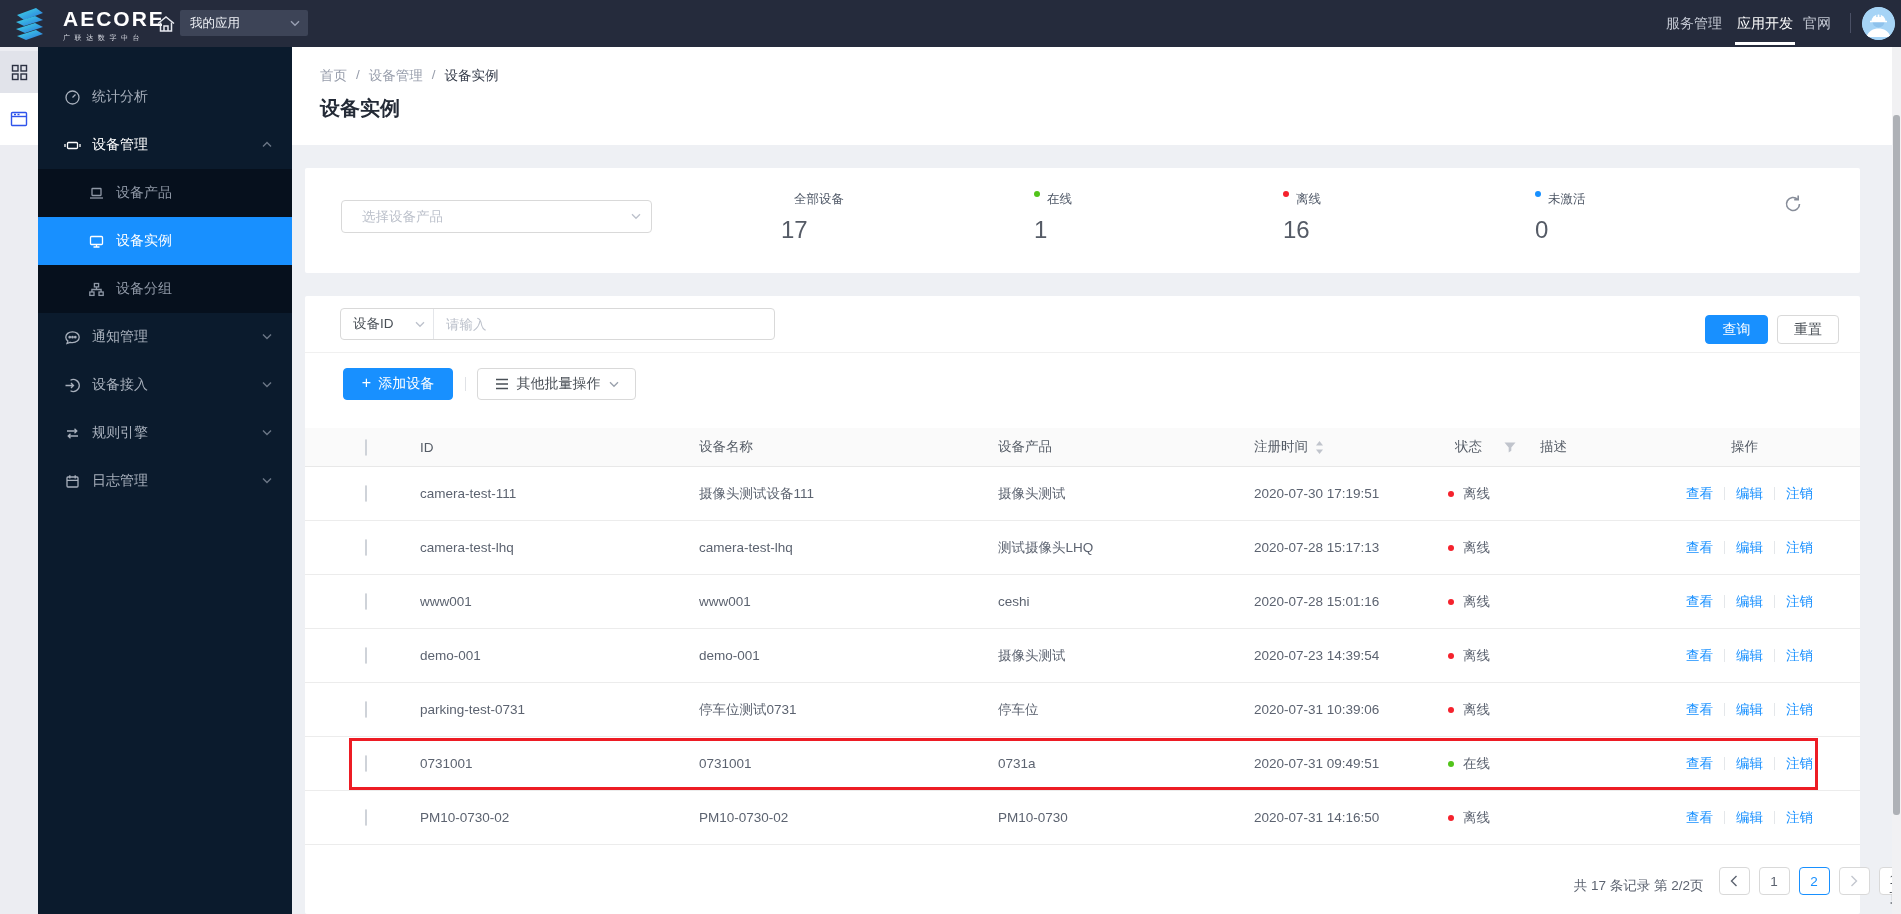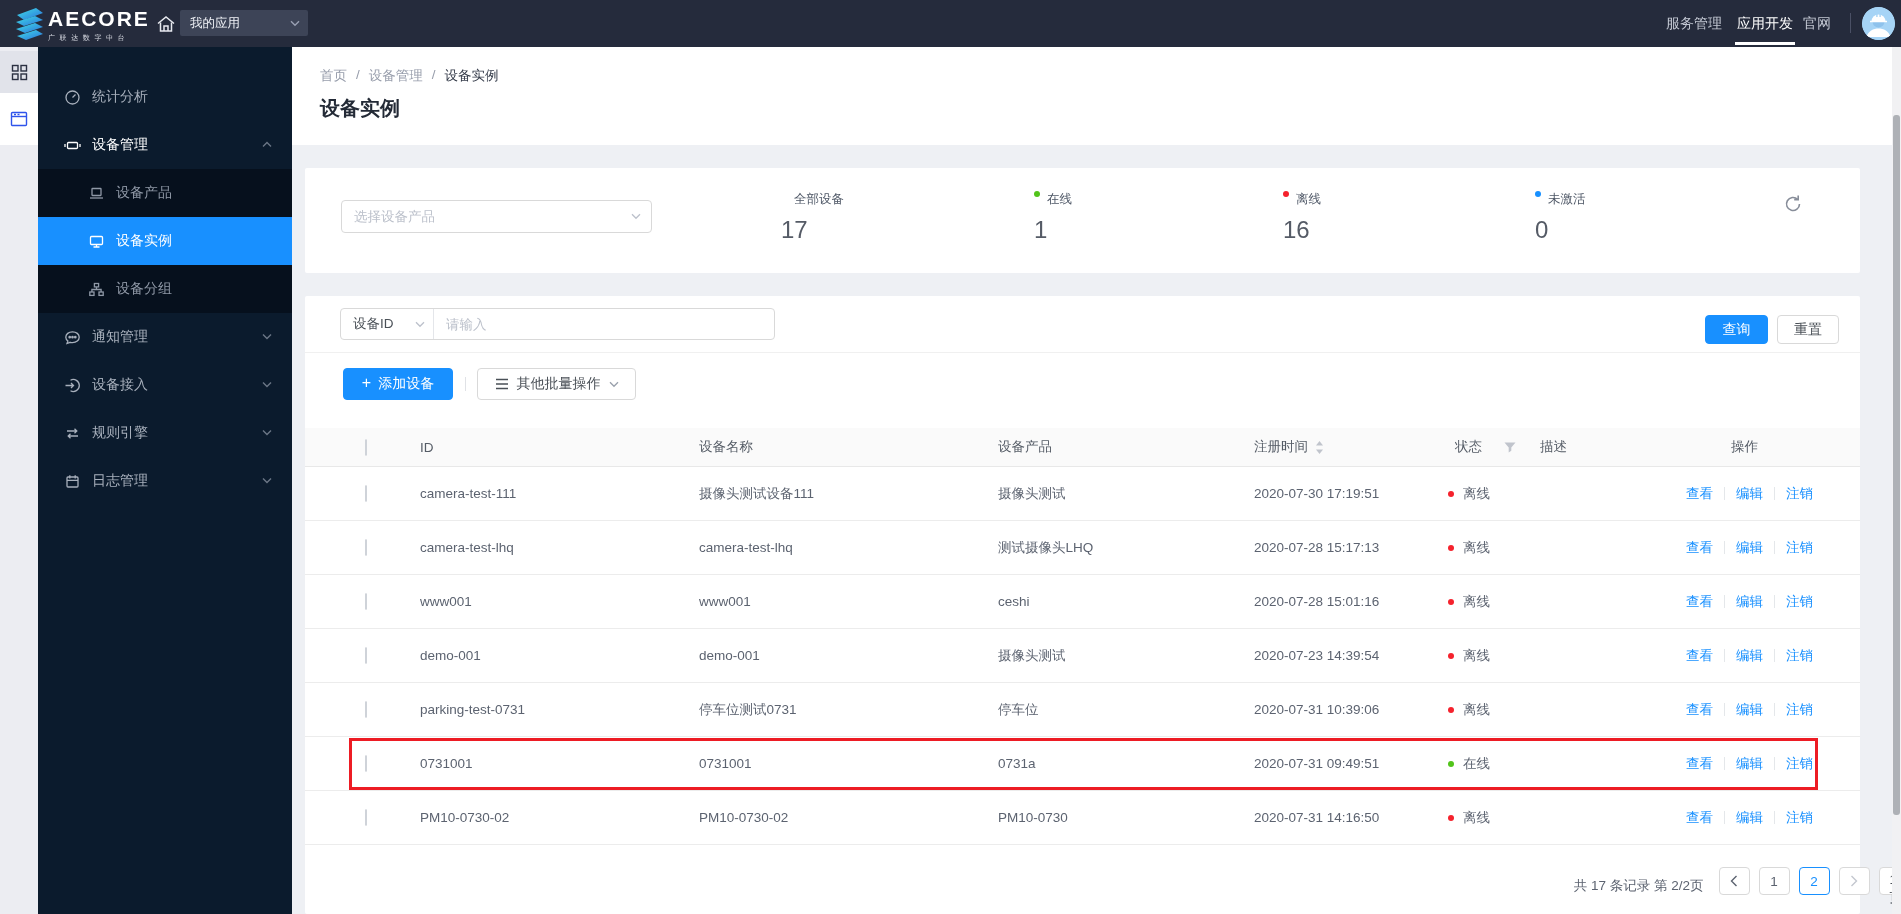--- a/index.html
+++ b/index.html
@@ -4,21 +4,21 @@
 <style>
   * { margin:0; padding:0; box-sizing:border-box; }
   html,body { width:1901px; height:914px; overflow:hidden; background:#eef0f4;
     font-family:"Liberation Sans","DejaVu Sans",sans-serif; }
   .stage { position:relative; width:1901px; height:914px; }
 
   
   .topbar { position:absolute; left:0; top:0; width:1901px; height:47px; background:#252b3c; z-index:30; }
   .logo { position:absolute; left:12px; top:5px; display:flex; cursor:pointer; }
   .logo-icon { width:36px; height:37px; }
-  .logo-txt { margin-left:0; }
+  .logo-txt { margin-left:15px; }
   .logo-name { color:#fff; font-size:21px; font-weight:bold; letter-spacing:2px; line-height:24px; margin-top:2px; }
   .logo-sub { color:#d7dae2; font-size:7px; letter-spacing:4.6px; margin-top:2px; white-space:nowrap; }
   .home-btn { position:absolute; left:155px; top:13px; width:22px; height:22px; color:#e7e9ef; cursor:pointer; }
   .app-select { position:absolute; left:180px; top:10px; width:128px; height:26px; background:#3d4457; border-radius:2px;
     color:#f1f3f8; font-size:12.5px; display:flex; align-items:center; padding:0 8px 0 10px; cursor:pointer; }
   .app-select .grow { flex:1; }
   .chev { display:inline-block; width:10px; height:7px; }
   .chev svg { display:block; }
   .top-nav-item { position:absolute; top:0; height:47px; line-height:47px; font-size:14px; color:#c3c8d3; cursor:pointer; }
   .top-nav-item.active { color:#fff; }
@@ -51,21 +51,21 @@
   .page-title { position:absolute; left:28px; top:48px; font-size:20px; font-weight:bold; color:#232a36; }
 
   
   .card { position:absolute; background:#fff; border-radius:2px; }
   .card1 { left:305px; top:168px; width:1555px; height:105px; }
   .card2 { left:305px; top:296px; width:1555px; height:618px; }
 
   .select-box { border:1px solid #d9d9d9; border-radius:4px; background:#fff; display:flex; align-items:center;
     font-size:13.5px; color:#4a5057; cursor:pointer; }
   .placeholder { color:#bcc1cb; }
-  .prod-select { position:absolute; left:36px; top:32px; width:311px; height:33px; padding:0 10px 0 12px; }
+  .prod-select { position:absolute; left:36px; top:32px; width:311px; height:33px; padding:0 10px 0 20px; }
   .prod-select .grow, .grow { flex:1; }
 
   .stat { position:absolute; top:23px; }
   .stat .lbl-line { display:flex; align-items:flex-start; font-size:12.5px; color:#4e5766; height:16px; }
   .stat .dot { width:6px; height:6px; border-radius:50%; margin-right:7px; }
   .stat .num { font-size:24px; color:#555b66; margin-top:9px; }
   .refresh-btn { position:absolute; left:1477px; top:25px; width:22px; height:22px; color:#878d99; cursor:pointer; }
 
   
   .compound { position:absolute; left:35px; top:12px; width:435px; height:32px; border:1px solid #d9d9d9; border-radius:4px;

